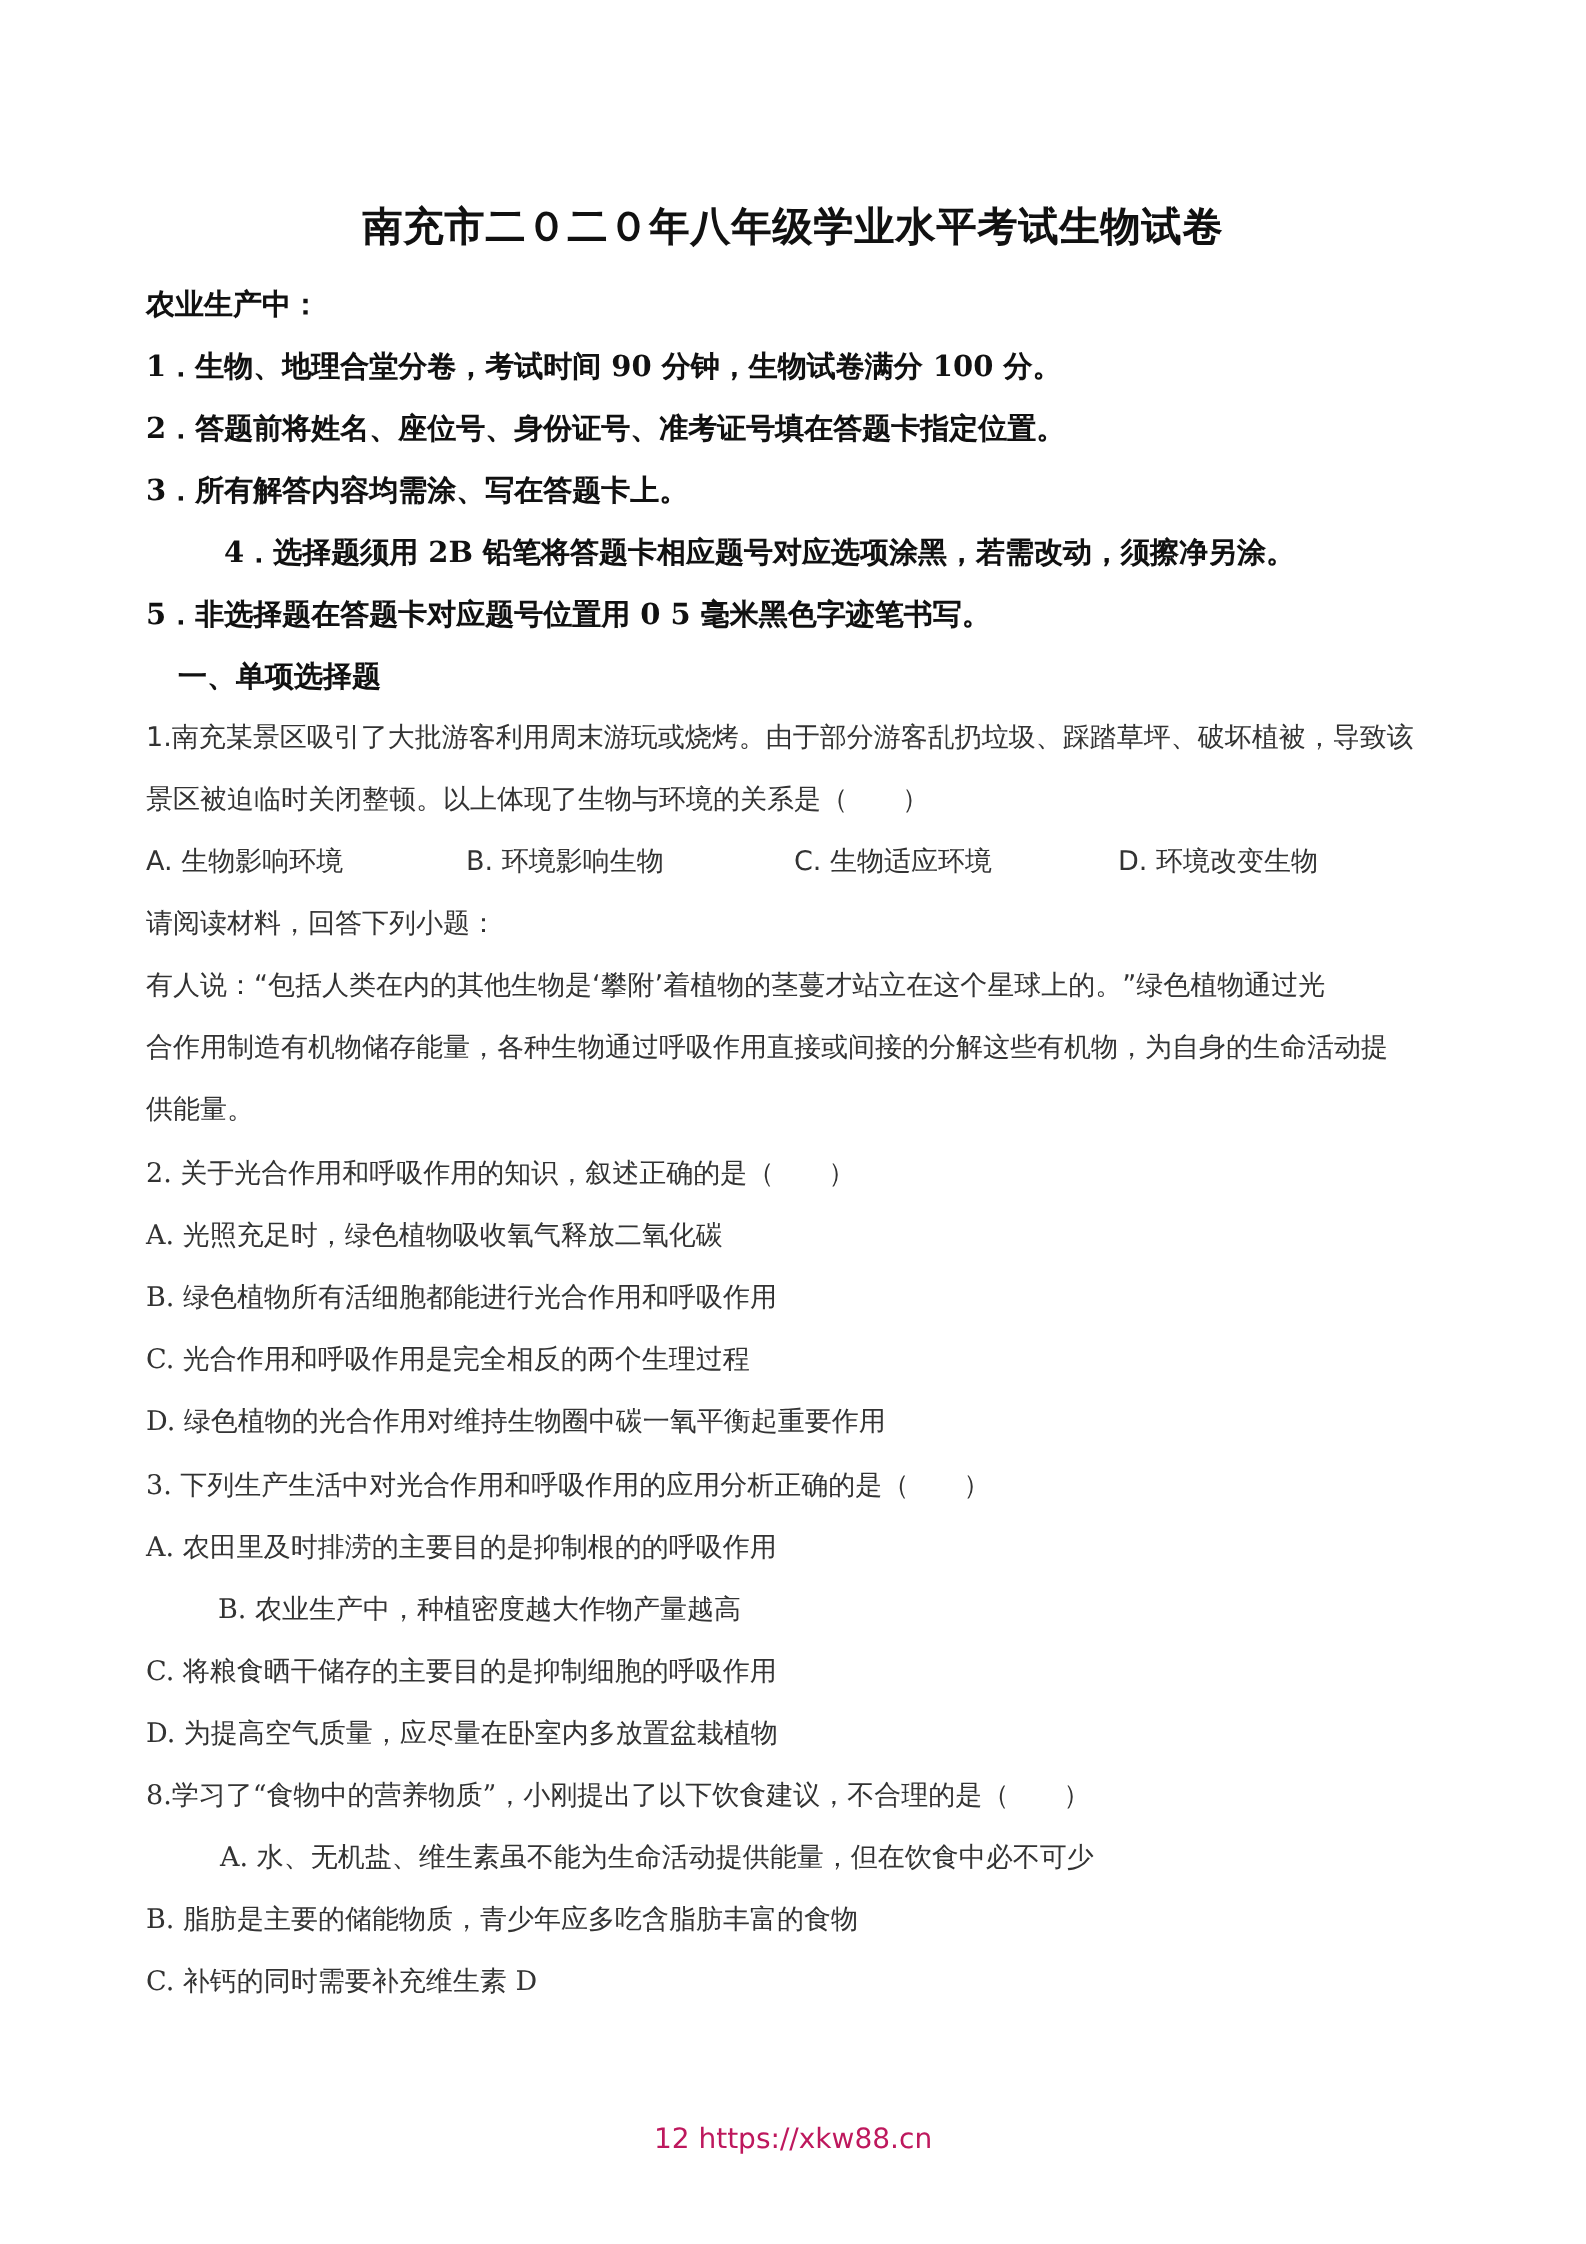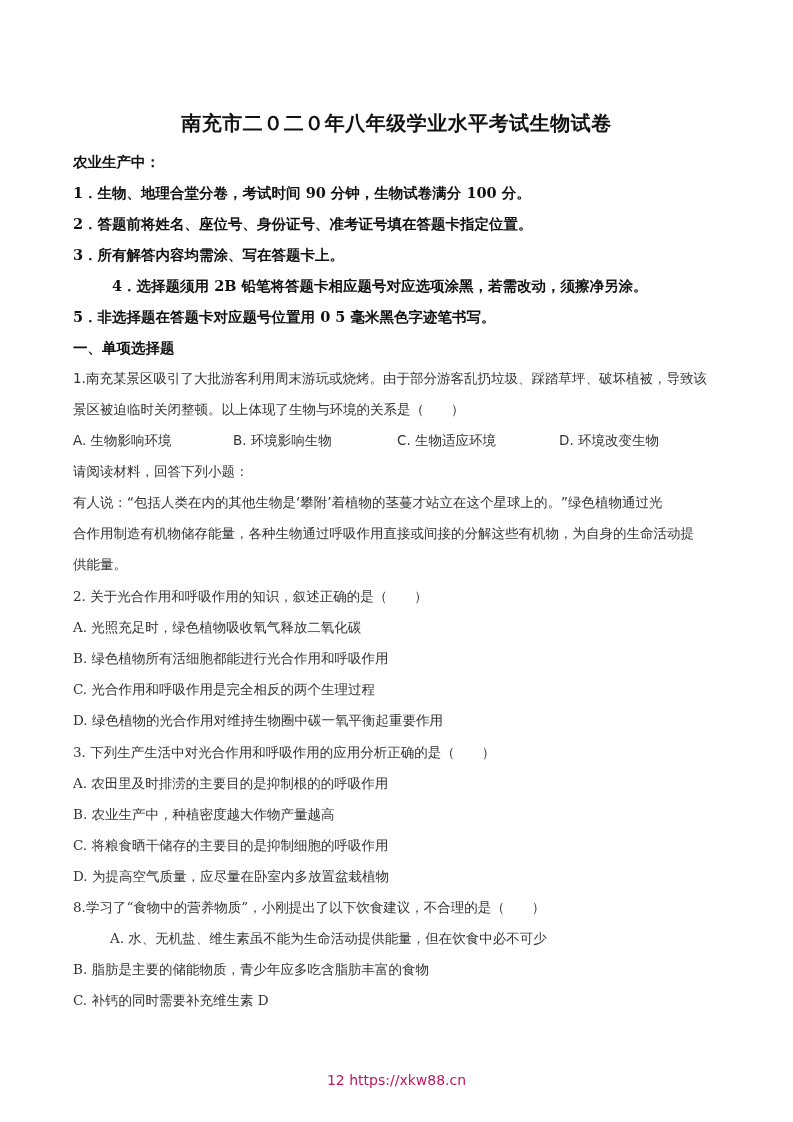--- a/index.html
+++ b/index.html
@@ -1,17 +1,17 @@
 <!DOCTYPE html>
 <html><head>
 <meta charset="utf-8">
 <style>
   html, body { margin: 0; padding: 0; background: #ffffff; }
   body { width: 793px; height: 1122px; position: relative; overflow: hidden; color: #1a1a1a; }
-  .page { position: absolute; left: 0; top: 10px; width: 793px; height: 869px; }
+  .page { position: absolute; left: 0; top: 0; width: 793px; height: 869px; }
   .title {
     position: absolute; left: 0; top: 100px; width: 793px; text-align: center;
     font-family: "DejaVu Serif", serif; font-weight: bold; font-size: 20px; color: #111;
     letter-spacing: 0.5px;
   }
   .line { position: absolute; left: 73px; white-space: nowrap; }
   .bold { font-family: "DejaVu Serif", serif; font-weight: bold; font-size: 14.5px; color: #111; }
   .body { font-family: "DejaVu Sans", sans-serif; font-size: 13.5px; color: #333; }
   .serif { font-family: "DejaVu Serif", serif; font-size: 13.5px; color: #333; }
   .opts { position: absolute; left: 73px; top: 422px; width: 650px; }
@@ -27,21 +27,21 @@
 <div class="page">
 
   <div class="title">南充市二０二０年八年级学业水平考试生物试卷</div>
 
   <div class="line bold" style="top:143px;">农业生产中：</div>
   <div class="line bold" style="top:174px;">1．生物、地理合堂分卷，考试时间 90 分钟，生物试卷满分 100 分。</div>
   <div class="line bold" style="top:205px;">2．答题前将姓名、座位号、身份证号、准考证号填在答题卡指定位置。</div>
   <div class="line bold" style="top:236px;">3．所有解答内容均需涂、写在答题卡上。</div>
   <div class="line bold" style="top:267px;margin-left:39px;">4．选择题须用 2B 铅笔将答题卡相应题号对应选项涂黑，若需改动，须擦净另涂。</div>
   <div class="line bold" style="top:298px;">5．非选择题在答题卡对应题号位置用 0 5 毫米黑色字迹笔书写。</div>
-  <div class="line bold" style="top:329px;">一、单项选择题</div>
+  <div class="line bold" style="top:329px;margin-left:16px;">一、单项选择题</div>
 
   <div class="line body" style="top:360px;">1.南充某景区吸引了大批游客利用周末游玩或烧烤。由于部分游客乱扔垃圾、踩踏草坪、破坏植被，导致该</div>
   <div class="line body" style="top:391px;">景区被迫临时关闭整顿。以上体现了生物与环境的关系是（　　）</div>
 
   <div class="opts">
     <span class="opt" style="left:0;">A. 生物影响环境</span>
     <span class="opt" style="left:160px;">B. 环境影响生物</span>
     <span class="opt" style="left:324px;">C. 生物适应环境</span>
     <span class="opt" style="left:486px;">D. 环境改变生物</span>
   </div>
@@ -52,21 +52,21 @@
   <div class="line body" style="top:546px;">供能量。</div>
 
   <div class="line serif" style="top:578px;">2. 关于光合作用和呼吸作用的知识，叙述正确的是（　　）</div>
   <div class="line serif" style="top:609px;">A. 光照充足时，绿色植物吸收氧气释放二氧化碳</div>
   <div class="line serif" style="top:640px;">B. 绿色植物所有活细胞都能进行光合作用和呼吸作用</div>
   <div class="line serif" style="top:671px;">C. 光合作用和呼吸作用是完全相反的两个生理过程</div>
   <div class="line serif" style="top:702px;">D. 绿色植物的光合作用对维持生物圈中碳一氧平衡起重要作用</div>
 
   <div class="line serif" style="top:734px;">3. 下列生产生活中对光合作用和呼吸作用的应用分析正确的是（　　）</div>
   <div class="line serif" style="top:765px;">A. 农田里及时排涝的主要目的是抑制根的的呼吸作用</div>
-  <div class="line serif" style="top:796px;">B. 农业生产中，种植密度越大作物产量越高</div>
+  <div class="line serif" style="top:796px;margin-left:36px;">B. 农业生产中，种植密度越大作物产量越高</div>
   <div class="line serif" style="top:827px;">C. 将粮食晒干储存的主要目的是抑制细胞的呼吸作用</div>
   <div class="line serif" style="top:858px;">D. 为提高空气质量，应尽量在卧室内多放置盆栽植物</div>
 
   <div class="line serif" style="top:889px;">8.学习了“食物中的营养物质”，小刚提出了以下饮食建议，不合理的是（　　）</div>
   <div class="line serif" style="top:920px;margin-left:37px;">A. 水、无机盐、维生素虽不能为生命活动提供能量，但在饮食中必不可少</div>
   <div class="line serif" style="top:951px;">B. 脂肪是主要的储能物质，青少年应多吃含脂肪丰富的食物</div>
   <div class="line serif" style="top:982px;">C. 补钙的同时需要补充维生素 D</div>
 
   <div class="footer">12 https://xkw88.cn</div>
 </div>

